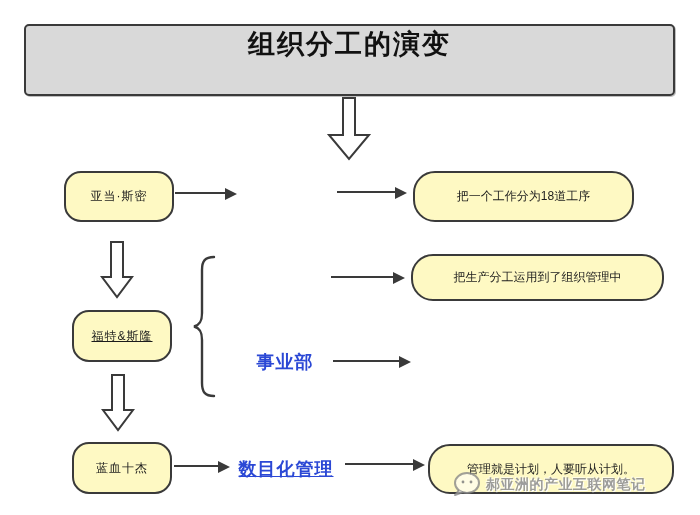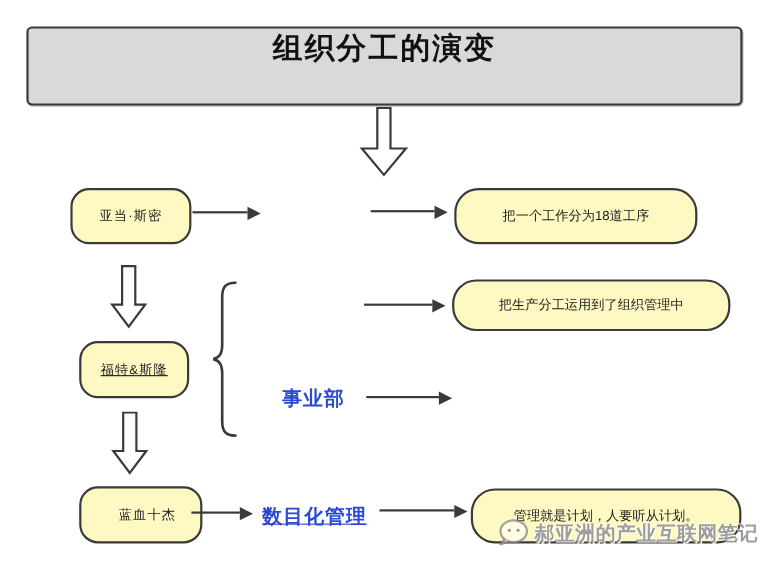--- a/index.html
+++ b/index.html
@@ -32,21 +32,21 @@
     border-left:12px solid #3a3a3a;border-top:6px solid transparent;border-bottom:6px solid transparent;
   }
 
   .varrow,.brace,.wm-icon{position:absolute;}
 
   .watermark{
     position:absolute;left:452px;top:471px;display:flex;align-items:center;gap:4px;
     z-index:5;pointer-events:none;
   }
   .watermark span{
-    font-size:18px;font-weight:bold;color:rgba(130,130,130,0.78);
+    font-size:14px;font-weight:bold;color:rgba(130,130,130,0.78);
     letter-spacing:0.5px;white-space:nowrap;
     text-shadow:1px 1px 0 rgba(255,255,255,0.95), -1px -1px 0 rgba(255,255,255,0.6);
   }
 </style>
 </head>
 <body>
 
 <div class="stage">
 
   <div class="title-box">
@@ -83,21 +83,21 @@
     <span>福特&amp;斯隆</span>
   </div>
 
   <div class="concept" style="left:245px;top:350px;width:80px;">事业部</div>
   <div class="harrow" style="left:333px;top:360px;width:66px;"></div>
 
   <svg class="varrow" style="left:101px;top:374px;" width="34" height="58" viewBox="0 0 34 58">
     <polygon points="11,1 23,1 23,36 32,36 17,56 2,36 11,36" fill="#ffffff" stroke="#3a3a3a" stroke-width="2" stroke-linejoin="miter"></polygon>
   </svg>
 
-  <div class="node" style="left:72px;top:442px;width:96px;height:48px;padding-left:12px;">
+  <div class="node" style="left:72px;top:442px;width:96px;height:48px;">
     <span>蓝血十杰</span>
   </div>
   <div class="harrow" style="left:174px;top:465px;width:44px;"></div>
   <div class="concept" style="left:232px;top:457px;width:108px;text-decoration:underline;">数目化管理</div>
   <div class="harrow" style="left:345px;top:463px;width:68px;"></div>
   <div class="node result" style="left:428px;top:444px;width:242px;height:46px;">
     <span>管理就是计划，人要听从计划。</span>
   </div>
 
   <div class="watermark">

